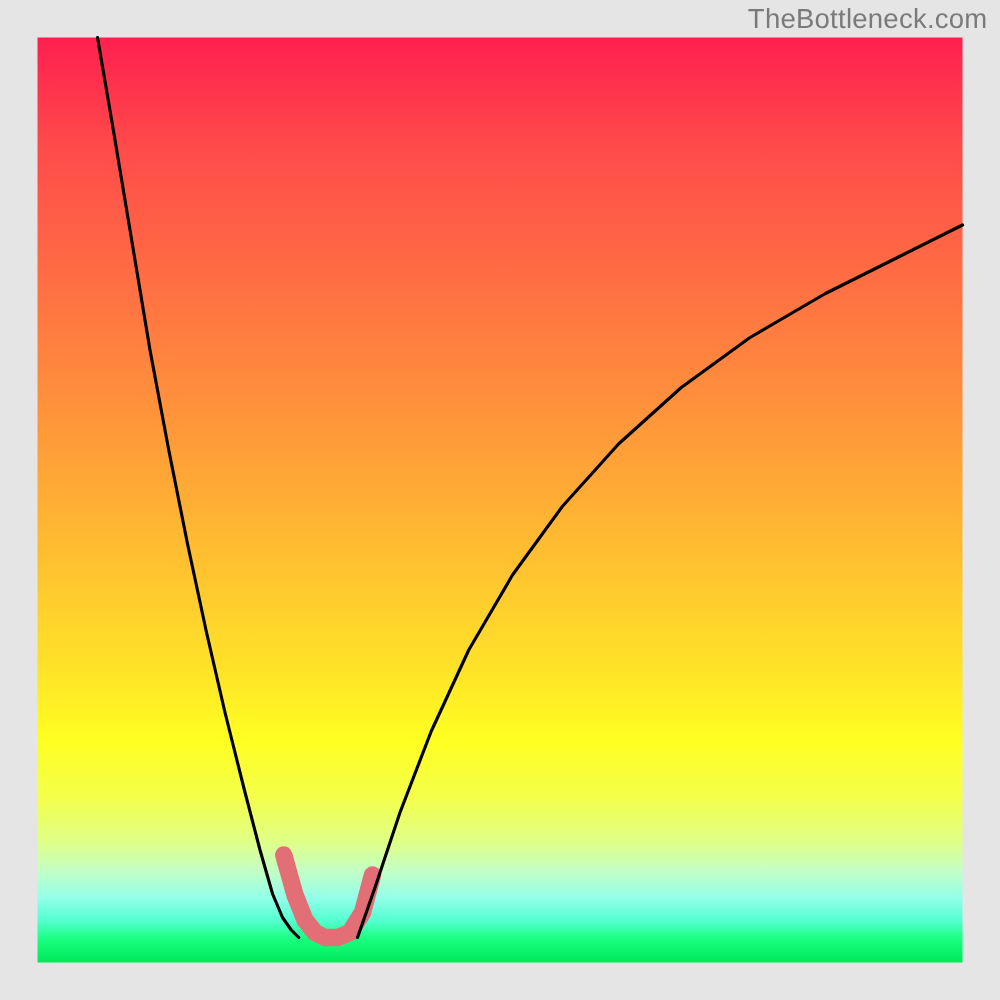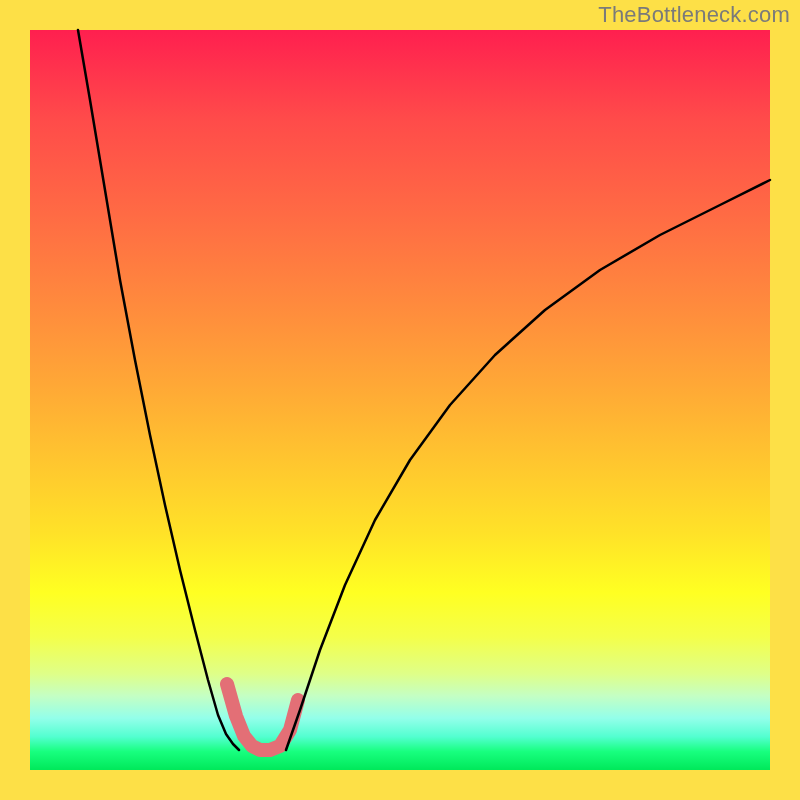--- a/index.html
+++ b/index.html
@@ -9,21 +9,21 @@
     height: 800px;
     background: #000;
     overflow: hidden;
   }
   .frame {
     position: absolute;
     left: 0;
     top: 0;
     width: 800px;
     height: 800px;
-    background: #fde047;
+    background: #e5e5e5;
     text-align: center;
   }
   .plot {
     position: absolute;
     left: 30px;
     top: 30px;
     width: 740px;
     height: 740px;
     
     background: linear-gradient(

